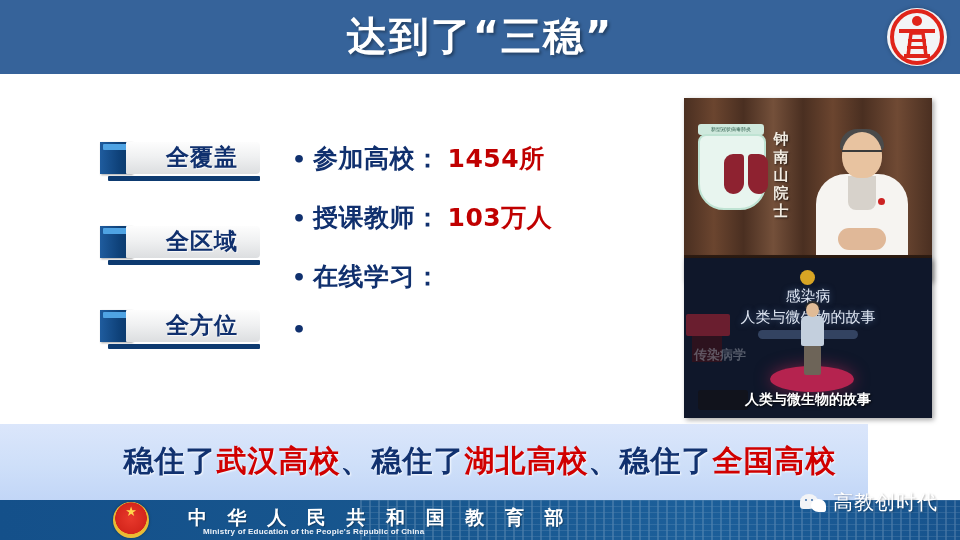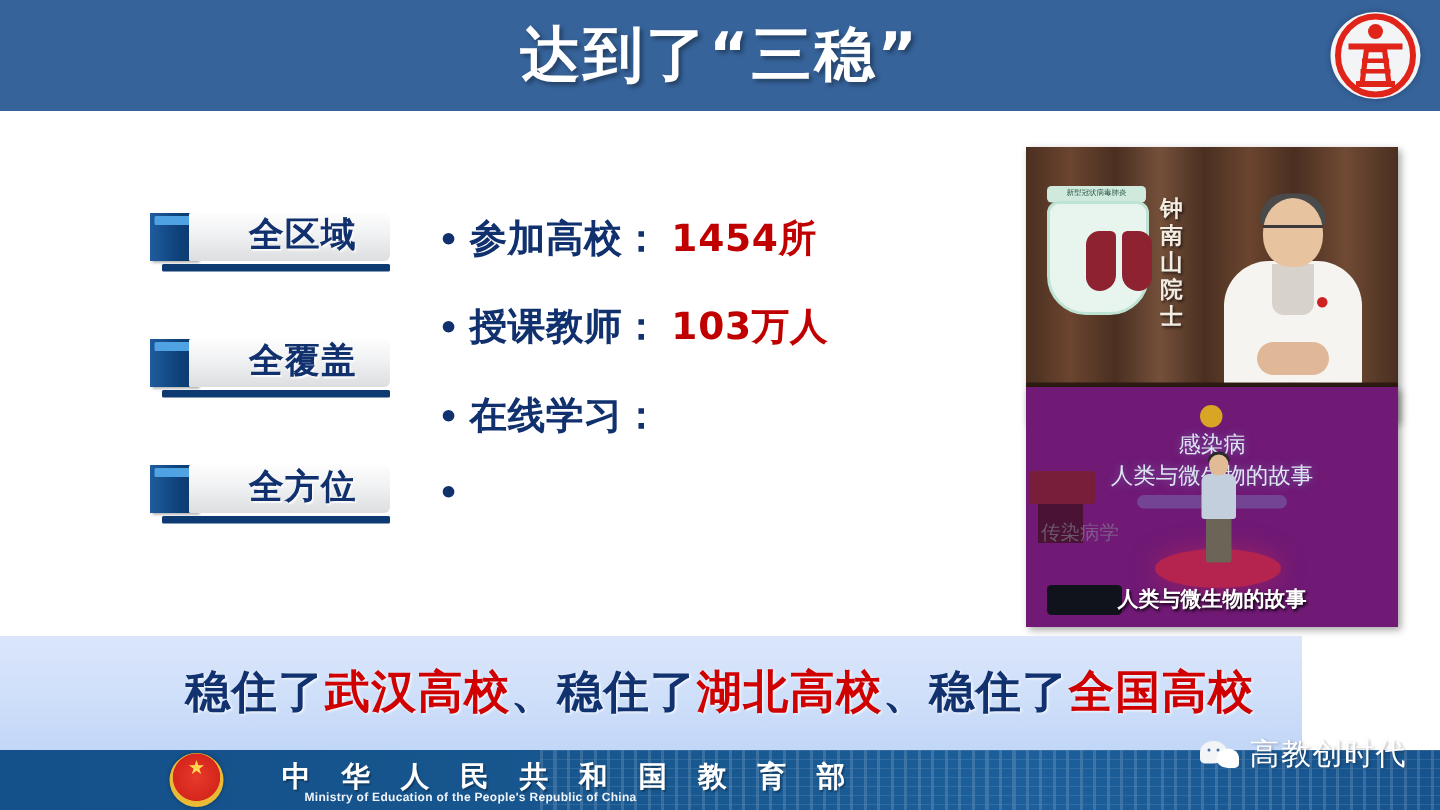--- a/index.html
+++ b/index.html
@@ -72,21 +72,21 @@
   .bullet .lbl{color:#10306E;letter-spacing:.5px;}
   .bullet .val{color:#C00000;margin-left:7px;letter-spacing:.5px;}
 
   
   .video{
     position:absolute;overflow:hidden;
     box-shadow:2px 2px 5px rgba(0,0,0,.35);
   }
   #video-1{left:684px;top:98px;width:248px;height:183px;
     background:linear-gradient(90deg,#4a2f21 0%,#6b452f 12%,#4a2f21 24%,#74503a 36%,#4a2f21 48%,#6b452f 60%,#4a2f21 72%,#704a34 86%,#4a2f21 100%);}
-  #video-2{left:684px;top:258px;width:248px;height:160px;background:#701a75;}
+  #video-2{left:684px;top:258px;width:248px;height:160px;background:#0f172a;}
 
   .v1-floor{position:absolute;left:0;bottom:0;width:100%;height:26px;background:linear-gradient(to bottom,#2e1c12,#150c07);}
   .v1-lungcard{
     position:absolute;left:14px;top:36px;width:64px;height:72px;
     background:#e8f5ef;border-radius:8px 8px 26px 26px;
     border:2px solid #bfe3d3;
   }
   .v1-lungtag{
     position:absolute;left:14px;top:26px;width:66px;height:11px;
     background:#cfe9dd;border-radius:3px;
@@ -138,21 +138,21 @@
   .v2-person{position:absolute;left:112px;top:45px;width:32px;height:74px;}
   .v2-head{position:absolute;left:10px;top:0;width:13px;height:14px;background:#e0bb96;border-radius:50%;}
   .v2-hair{position:absolute;left:9px;top:-2px;width:15px;height:7px;background:#2a2a2a;border-radius:8px 8px 0 0;}
   .v2-top{position:absolute;left:5px;top:13px;width:23px;height:30px;background:#c3cfdd;border-radius:5px 5px 2px 2px;}
   .v2-legs{position:absolute;left:8px;top:42px;width:17px;height:30px;background:#6d6458;border-radius:2px;}
   .v2-table{position:absolute;left:2px;top:56px;width:44px;height:22px;background:#7a2030;border-radius:2px;opacity:.85;}
   .v2-tableleg{position:absolute;left:8px;top:78px;width:30px;height:26px;background:#3b1119;opacity:.7;}
   .v2-laptop{position:absolute;left:14px;bottom:8px;width:50px;height:20px;background:#11131c;border-radius:3px;}
   .v2-ghost{
     position:absolute;left:10px;top:88px;color:#8a8f9a;font-size:13px;
-    font-family:"DejaVu Sans",sans-serif;opacity:.55;font-weight:normal;
+    font-family:"DejaVu Sans",sans-serif;opacity:.55;font-weight:bold;
   }
   .v2-caption{
     position:absolute;left:0;bottom:9px;width:100%;text-align:center;
     color:#ffffff;font-size:14px;font-weight:bold;
     font-family:"DejaVu Sans",sans-serif;
     text-shadow:1px 1px 2px rgba(0,0,0,.9);
   }
 
   
   .banner{
@@ -236,28 +236,28 @@
         <rect x="17" y="46" width="26" height="4" fill="#E0241A"></rect>
       </svg>
     </div>
   </div>
 
   <div class="tabs">
 
     <div class="tab">
       <div class="tab-block"></div>
       <div class="tab-body"></div>
-      <div class="tab-label">全区域</div>
+      <div class="tab-label">全覆盖</div>
       <div class="tab-rule"></div>
     </div>
 
     <div class="tab">
       <div class="tab-block"></div>
       <div class="tab-body"></div>
-      <div class="tab-label">全覆盖</div>
+      <div class="tab-label">全区域</div>
       <div class="tab-rule"></div>
     </div>
 
     <div class="tab">
       <div class="tab-block"></div>
       <div class="tab-body"></div>
       <div class="tab-label">全方位</div>
       <div class="tab-rule"></div>
     </div>
 

